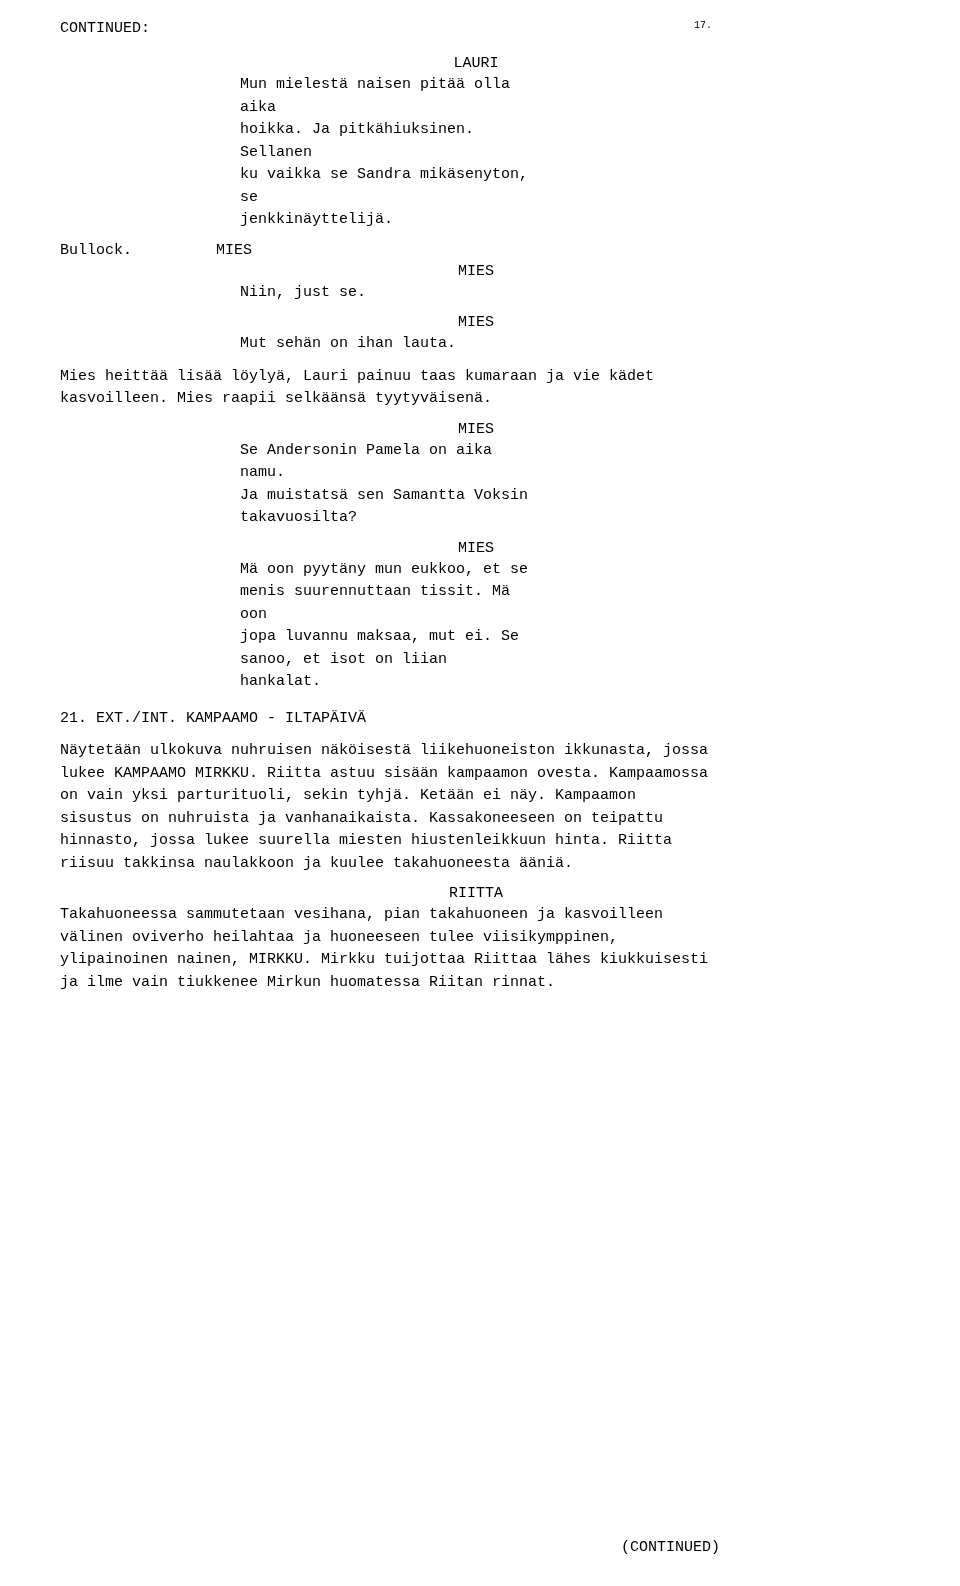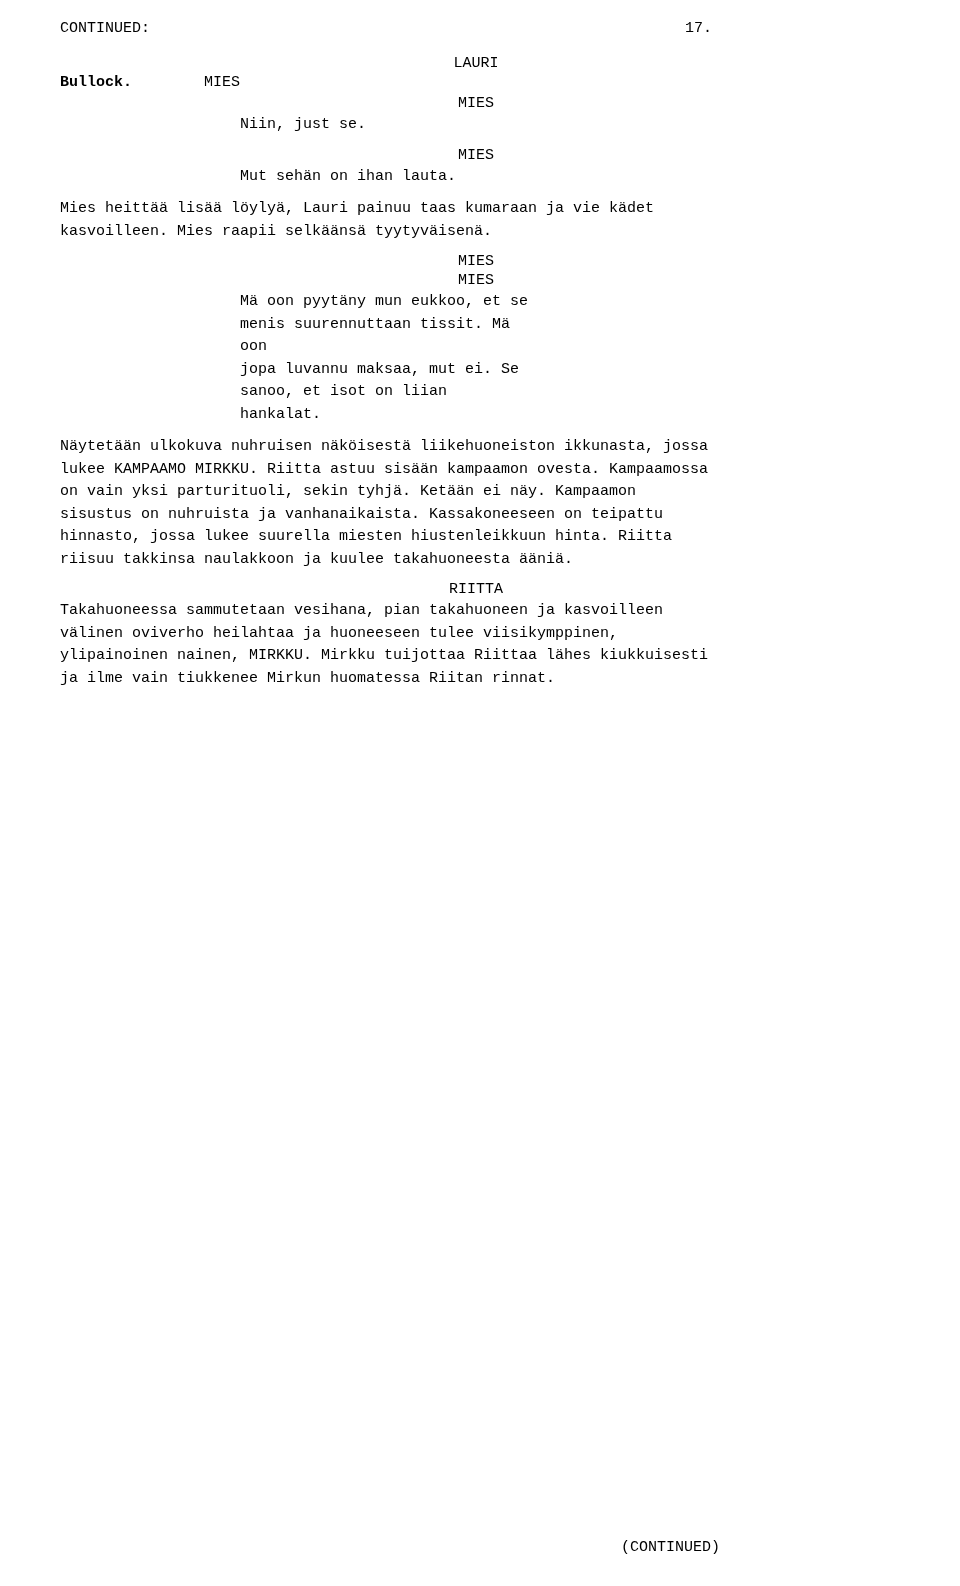--- a/index.html
+++ b/index.html
@@ -24,21 +24,21 @@
       display: flex;
       justify-content: space-between;
       align-items: flex-start;
       margin-bottom: 18px;
     }
     .header-left {
       font-size: 15px;
       font-weight: normal;
     }
     .header-right {
-      font-size: 15px;
+      font-size: 10px;
     }
     .character-name {
       text-align: center;
       margin-bottom: 2px;
       margin-left: 180px;
     }
     .dialogue {
       margin-left: 180px;
       margin-right: 180px;
       margin-bottom: 10px;
@@ -65,23 +65,26 @@
 <div class="page">
 
   <div class="header">
     <span class="header-left">CONTINUED:</span>
     <span class="header-right">17.</span>
   </div>
 
   <div class="character-name">
     <span>LAURI</span>
   </div>
+  <div class="dialogue">
+    <p>Mun mielestä naisen pitää olla aika<br>hoikka. Ja pitkähiuksinen. Sellanen<br>ku vaikka se Sandra mikäsenyton, se<br>jenkkinäyttelijä.</p>
+  </div>
 
   <div style="display:flex; align-items:baseline; margin-bottom:4px;">
-    <span style="margin-right:12px;font-weight:bold;">Bullock.</span>
+    <span style="margin-right:24px;">Bullock.</span>
     <span style="margin-left:60px;">MIES</span>
   </div>
 
   <div class="character-name">
     <span>MIES</span>
   </div>
   <div class="dialogue">
     <p>Niin, just se.</p>
   </div>
 
@@ -92,30 +95,36 @@
     <p>Mut sehän on ihan lauta.</p>
   </div>
 
   <div class="action">
     <p>Mies heittää lisää löylyä, Lauri painuu taas kumaraan ja vie kädet kasvoilleen. Mies raapii selkäänsä tyytyväisenä.</p>
   </div>
 
   <div class="character-name">
     <span>MIES</span>
   </div>
+  <div class="dialogue">
+    <p>Se Andersonin Pamela on aika namu.<br>Ja muistatsä sen Samantta Voksin<br>takavuosilta?</p>
+  </div>
 
 
   <div class="character-name">
     <span>MIES</span>
   </div>
   <div class="dialogue">
     <p>Mä oon pyytäny mun eukkoo, et se<br>menis suurennuttaan tissit. Mä oon<br>jopa luvannu maksaa, mut ei. Se<br>sanoo, et isot on liian hankalat.</p>
   </div>
 
 
+  <div class="scene-heading" style="margin-top: 14px; margin-bottom: 10px;">
+    <p>21. EXT./INT. KAMPAAMO - ILTAPÄIVÄ</p>
+  </div>
 
   <div class="action">
     <p>Näytetään ulkokuva nuhruisen näköisestä liikehuoneiston ikkunasta, jossa lukee KAMPAAMO MIRKKU. Riitta astuu sisään kampaamon ovesta. Kampaamossa on vain yksi parturituoli, sekin tyhjä. Ketään ei näy. Kampaamon sisustus on nuhruista ja vanhanaikaista. Kassakoneeseen on teipattu hinnasto, jossa lukee suurella miesten hiustenleikkuun hinta. Riitta riisuu takkinsa naulakkoon ja kuulee takahuoneesta ääniä.</p>
   </div>
 
   <div class="character-name">
     <span>RIITTA</span>
   </div>
 
   <div class="action">

